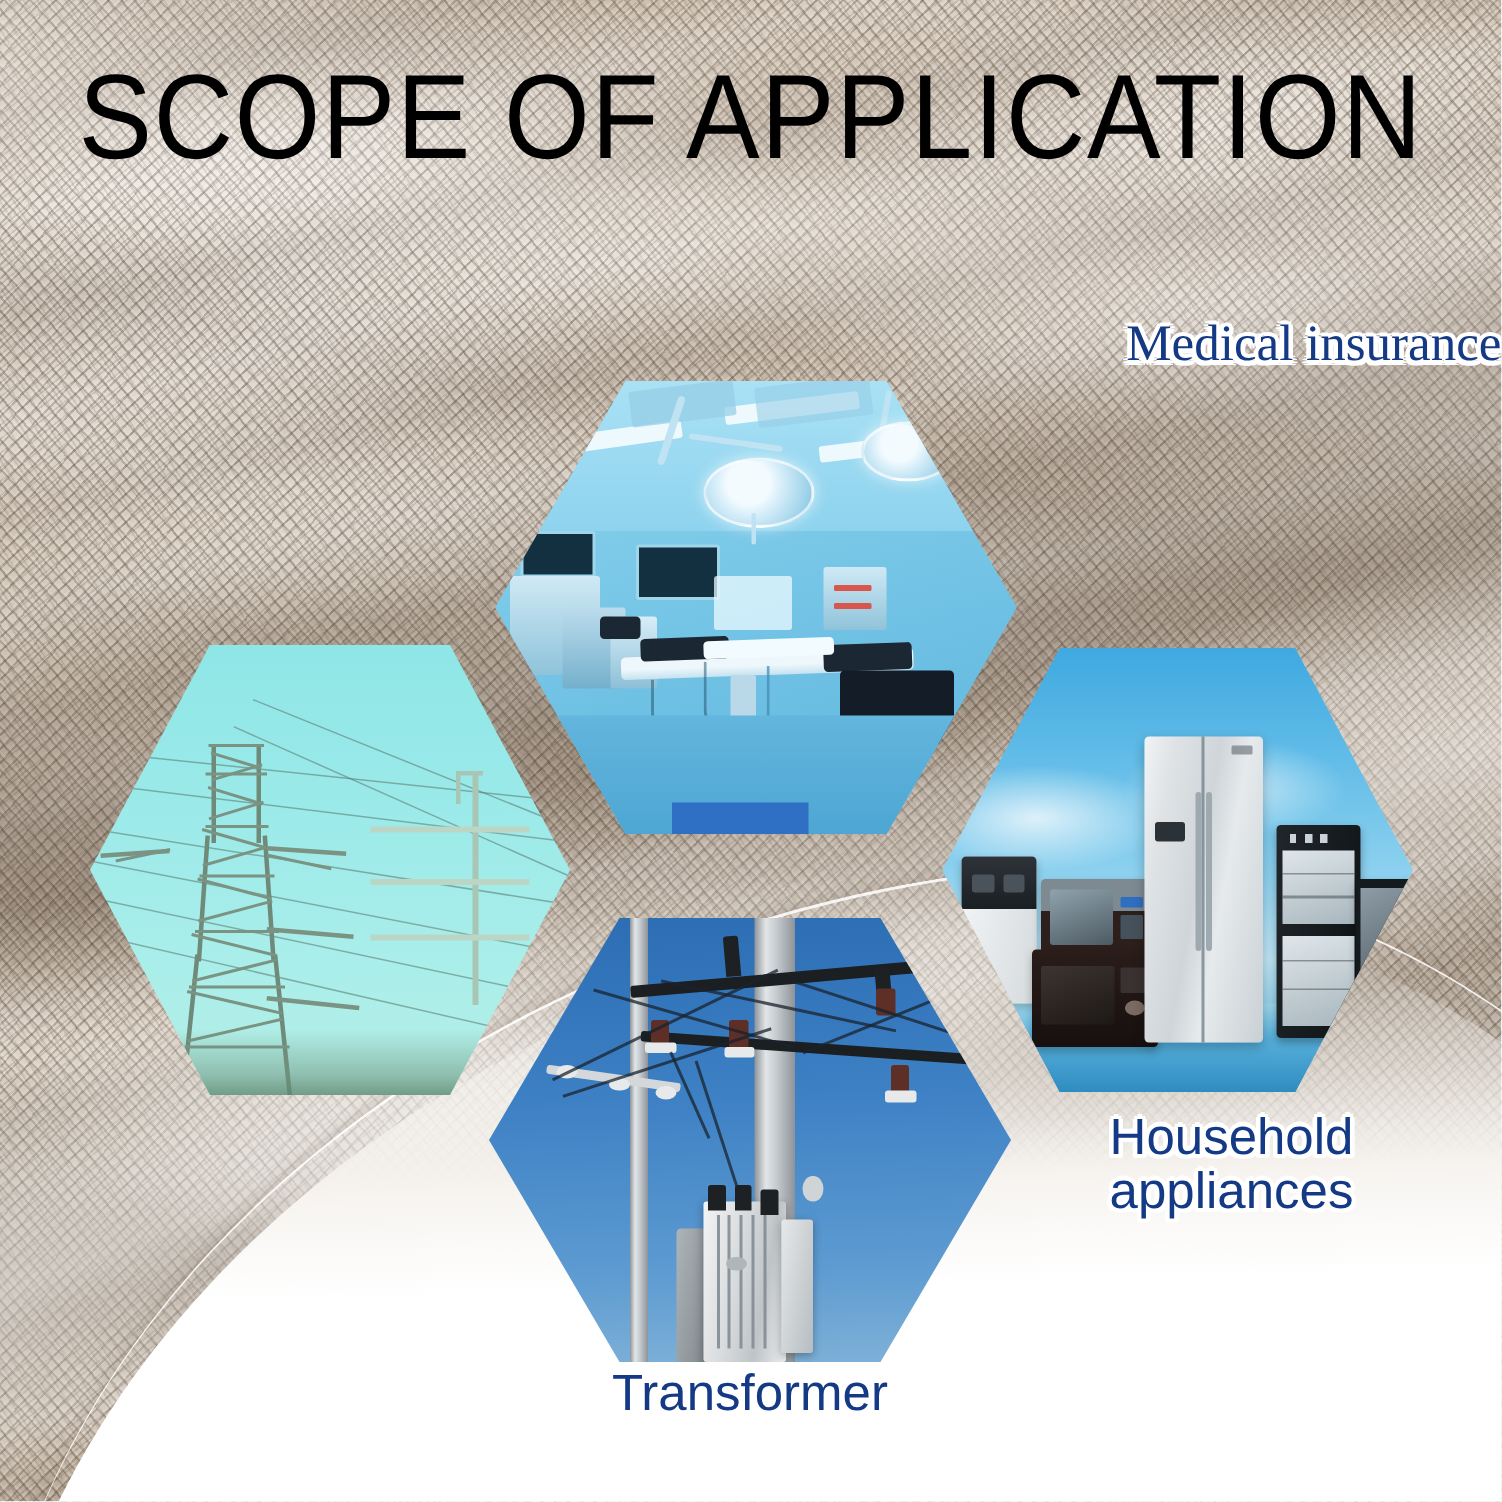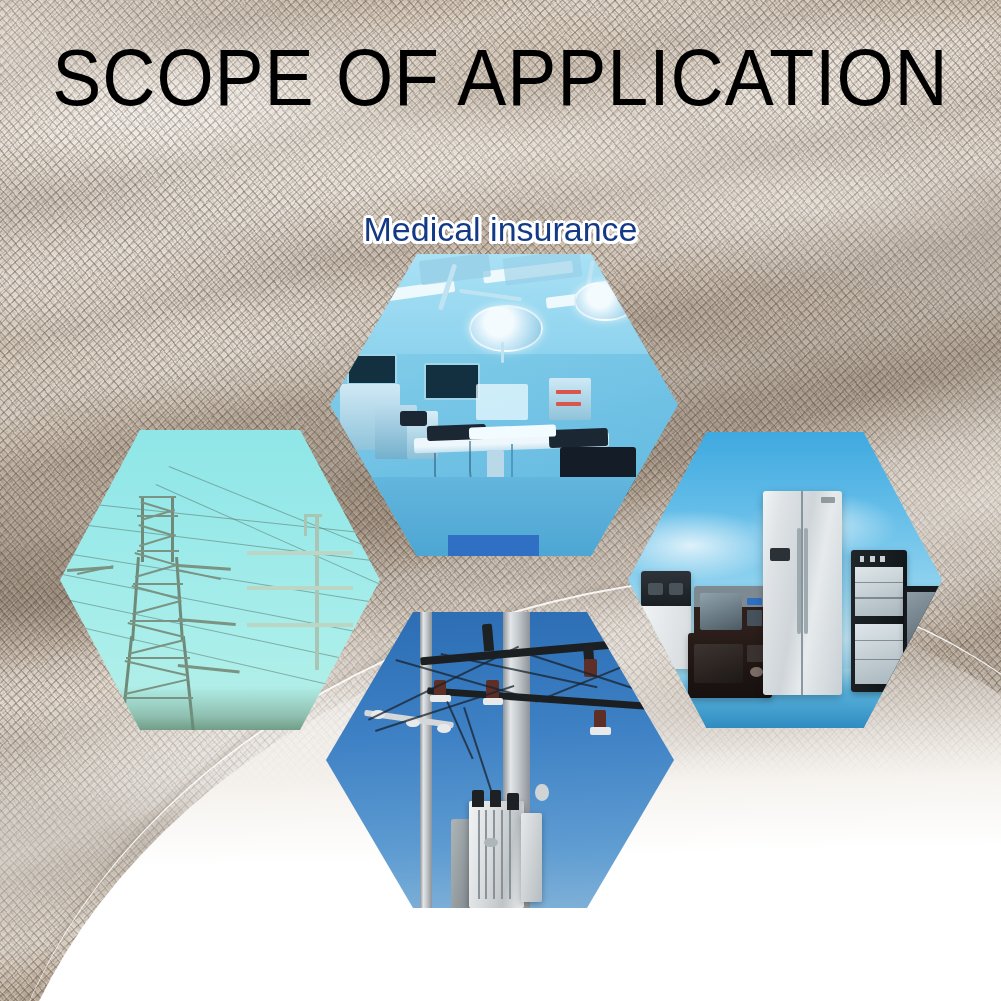--- a/index.html
+++ b/index.html
@@ -188,21 +188,21 @@
   .label{
     position:absolute;
     font-size:34px;font-weight:400;line-height:1.04;
     color:#143A86;
     text-shadow:
       -2px -2px 0 #fff, 2px -2px 0 #fff, -2px 2px 0 #fff, 2px 2px 0 #fff,
       -3px 0 0 #fff, 3px 0 0 #fff, 0 -3px 0 #fff, 0 3px 0 #fff,
       -2px 3px 0 #fff, 2px 3px 0 #fff, -3px 2px 0 #fff, 3px 2px 0 #fff;
     white-space:pre-line;
   }
-  #lbl-med{top:212px;left:0;width:1001px;text-align:center;}
+  #lbl-med{top:212px;left:0;width:1001px;text-align:right;font-family:Liberation Serif, serif;}
   #lbl-base{top:740px;left:92px;width:280px;text-align:center;}
   #lbl-house{top:740px;left:676px;width:290px;text-align:center;line-height:1.06;}
   #lbl-tran{top:912px;left:300px;width:400px;text-align:center;}
 </style>
 </head>
 <body>
 
 <div id="poster">
 
   <div class="fabric-base"></div>
@@ -427,14 +427,17 @@
       </div>
       <div class="bushing" style="left:42%;top:60%;width:3.4%;height:6%;"></div>
       <div class="bushing" style="left:47%;top:60%;width:3.4%;height:6%;"></div>
       <div class="bushing" style="left:52%;top:61%;width:3.4%;height:6%;"></div>
       <div class="txbox" style="left:56%;top:68%;width:6%;height:30%;background:linear-gradient(100deg,#e6e9ea,#b6bcc0);"></div>
       <div style="position:absolute;left:60%;top:58%;width:4%;height:6%;background:#cfd4d7;border-radius:50%;"></div>
     </div>
   </div>
 
   <div class="label" id="lbl-med">Medical insurance</div>
+  <div class="label" id="lbl-house">Household
+appliances</div>
+  <div class="label" id="lbl-tran">Transformer</div>
 
 </div>
 
 </body></html>

